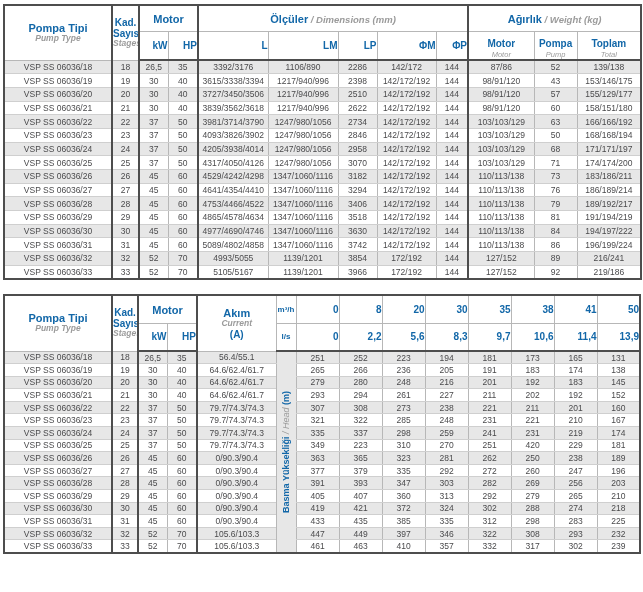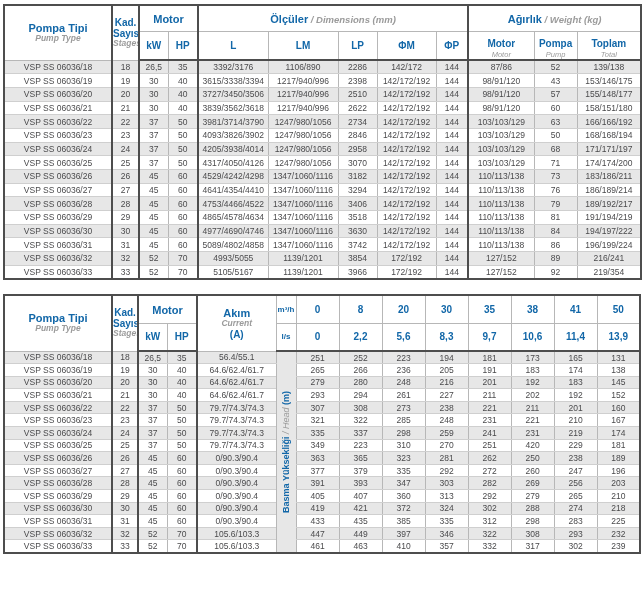--- a/index.html
+++ b/index.html
@@ -35,21 +35,21 @@
     font-size:8.5px;color:var(--txt);
     border-bottom:1px solid #cfcfcf;
   }
   table.t1 tbody td{height:13.7px;}
   table.t2 tbody td{height:12.6px;}
   tbody tr.alt td{background:var(--alt);}
   tbody td.vcell{background:#fff;position:relative;}
   .h-main{font-weight:bold;color:var(--blue);font-size:11px;line-height:1.1;}
   .h-sub{color:var(--sub);font-style:italic;font-weight:bold;font-size:8.5px;line-height:1.15;}
   .inline{display:inline;}
-  .unit{font-weight:bold;color:var(--blue);font-size:10px;}
+  .unit{font-weight:bold;color:var(--blue);font-size:10px;text-align:right;}
   .unit-sm{font-weight:bold;color:var(--blue);font-size:8px;}
   .sub-sm{display:block;color:var(--sub);font-style:italic;font-weight:normal;font-size:7.5px;line-height:1;}
   .vlabel{position:absolute;inset:0;display:flex;align-items:center;justify-content:center;}
   .vtext{transform:rotate(-90deg);white-space:nowrap;font-size:9px;}
   .v-tr{color:var(--blue);font-weight:bold;}
   .v-en{color:var(--sub);font-style:italic;}
   .v-unit{color:var(--blue);font-weight:bold;}
 </style>
 </head>
 <body>
@@ -147,21 +147,21 @@
           <td class="sec">20</td>
           <td class="sec">30</td>
           <td>40</td>
           <td class="sec">3727/3450/3506</td>
           <td>1217/940/996</td>
           <td>2510</td>
           <td>142/172/192</td>
           <td>144</td>
           <td class="sec">98/91/120</td>
           <td>57</td>
-          <td>155/148/177</td>
+          <td>155/129/177</td>
         </tr>
         <tr>
           <td>VSP SS 06036/21</td>
           <td class="sec">21</td>
           <td class="sec">30</td>
           <td>40</td>
           <td class="sec">3839/3562/3618</td>
           <td>1217/940/996</td>
           <td>2622</td>
           <td>142/172/192</td>
@@ -329,21 +329,21 @@
           <td class="sec">33</td>
           <td class="sec">52</td>
           <td>70</td>
           <td class="sec">5105/5167</td>
           <td>1139/1201</td>
           <td>3966</td>
           <td>172/192</td>
           <td>144</td>
           <td class="sec">127/152</td>
           <td>92</td>
-          <td>219/354</td>
+          <td>219/186</td>
         </tr>
       </tbody>
   </table>
 
   <table class="t t2">
     <colgroup>
       <col style="width:108px">
         <col style="width:26px">
         <col style="width:29px">
         <col style="width:30px">

